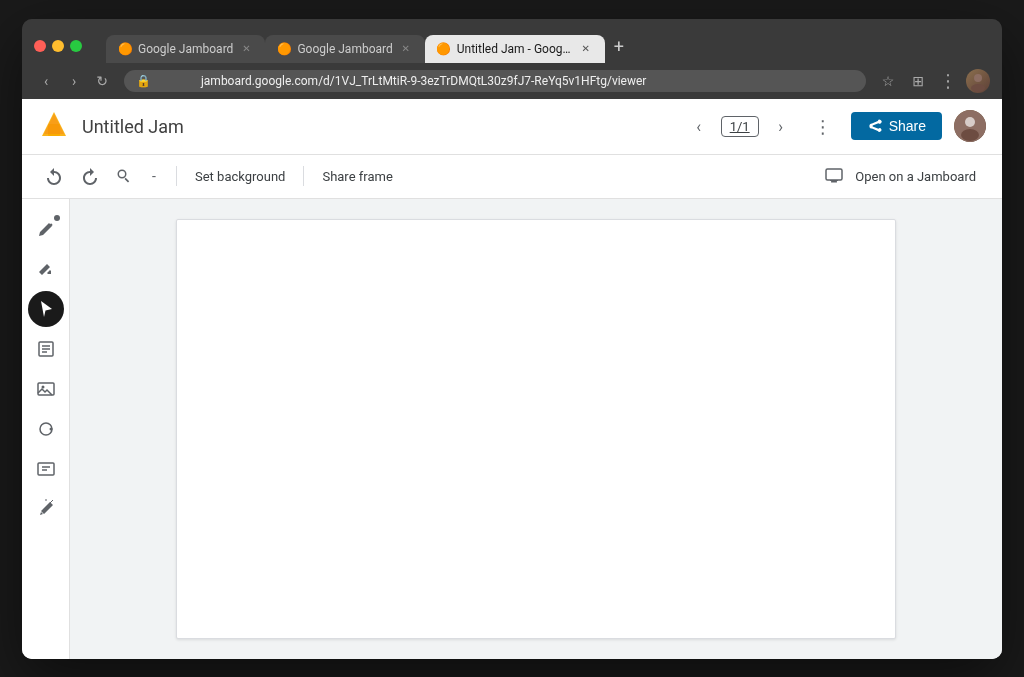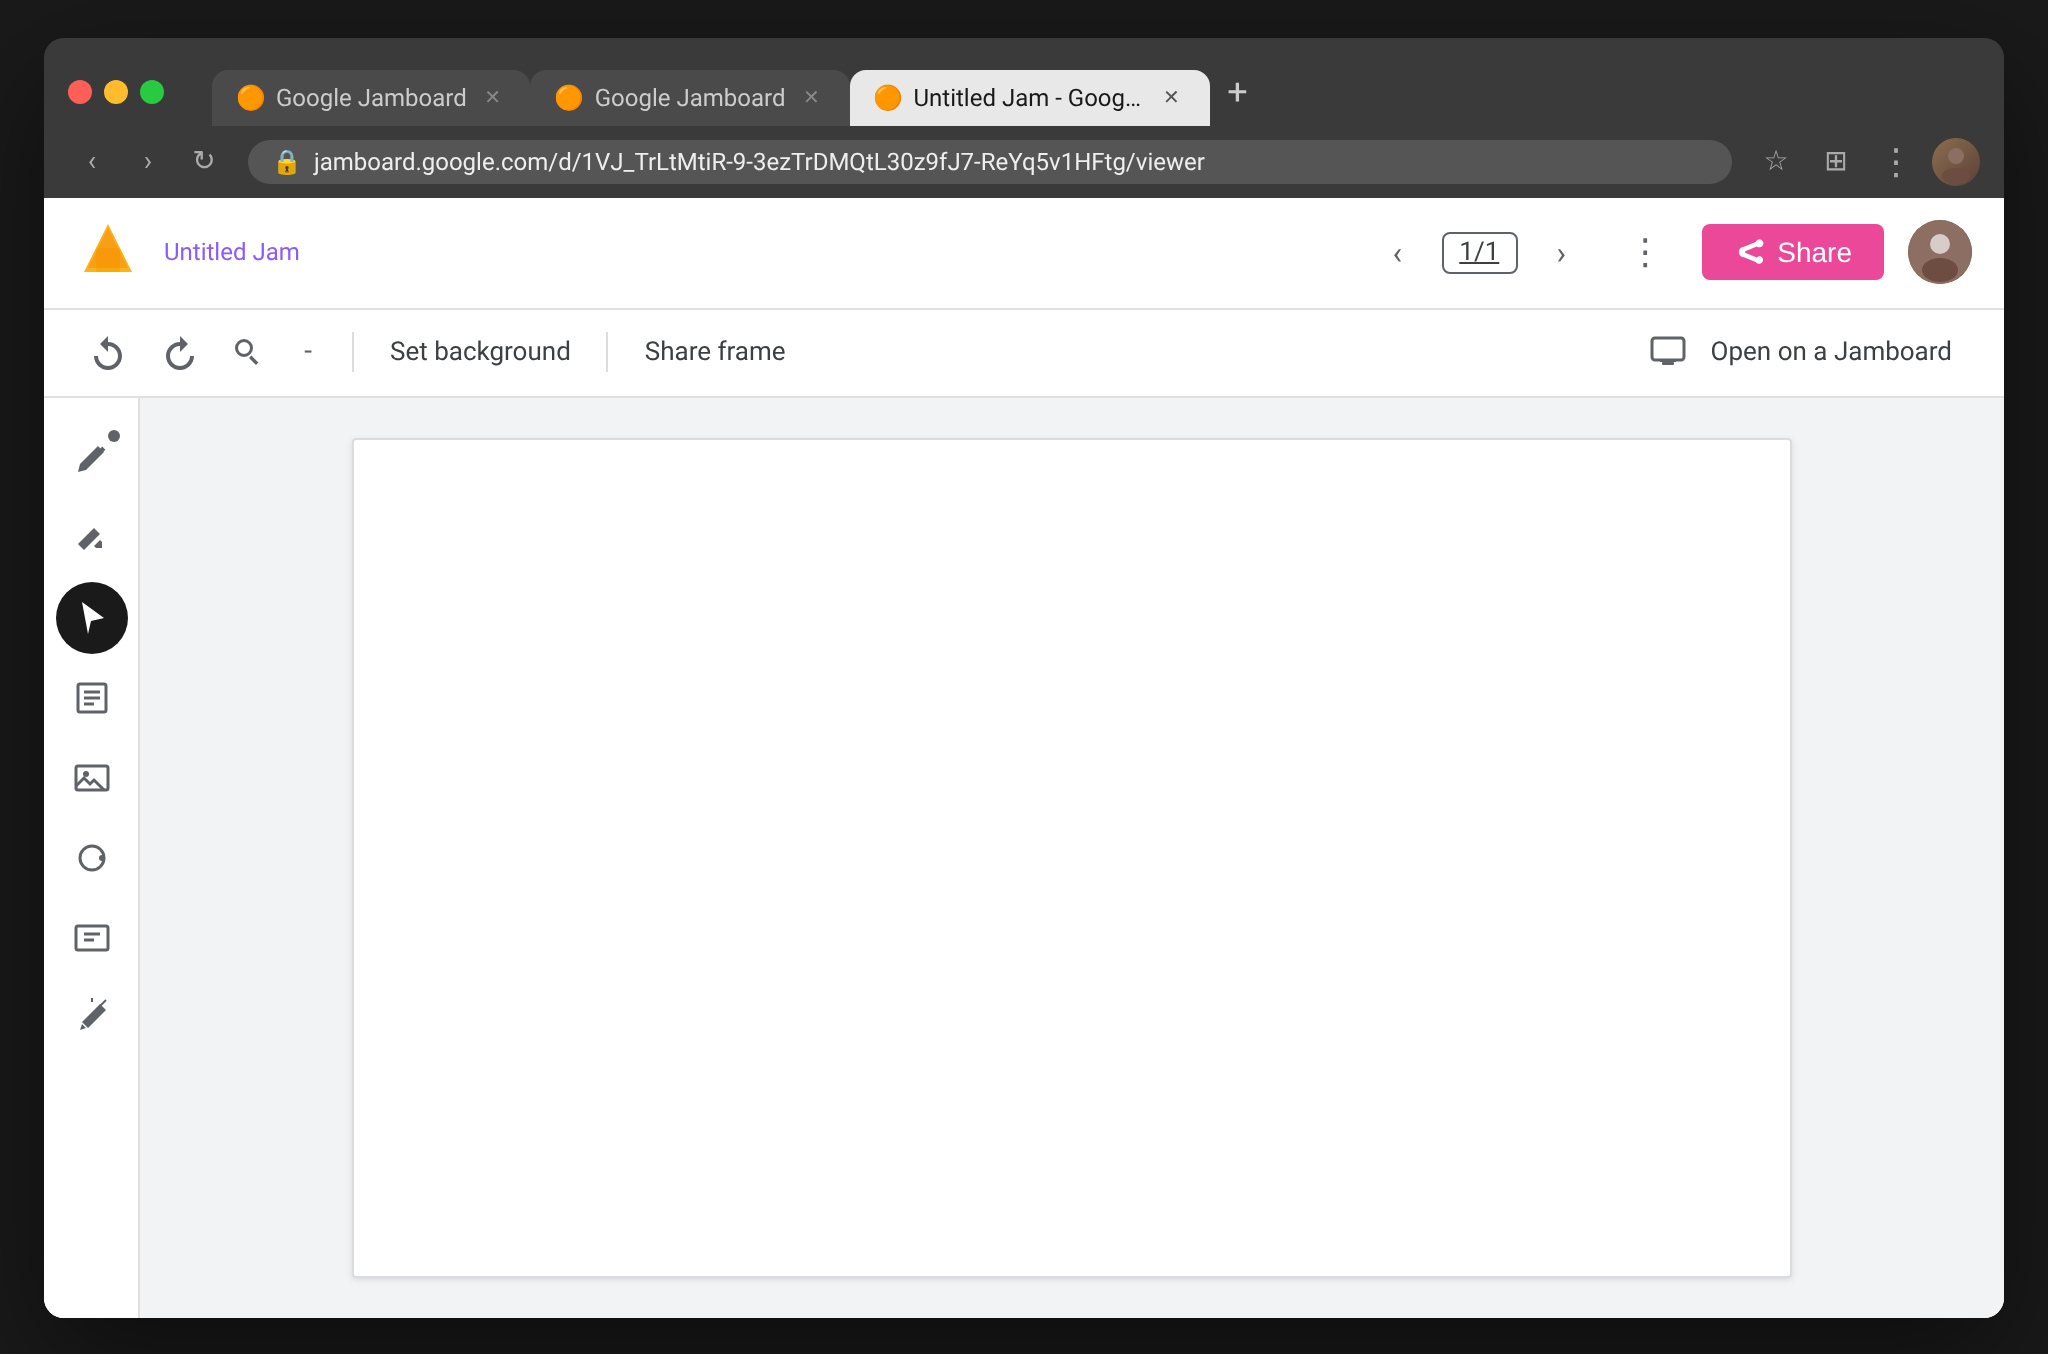--- a/index.html
+++ b/index.html
@@ -161,20 +161,21 @@
     }
 
     .lock-icon {
       color: #aaa;
       font-size: 12px;
     }
 
     .address-text {
       color: #eee;
       font-size: 12px;
+      margin-left: 44px;
     }
 
     .browser-actions {
       display: flex;
       gap: 6px;
       align-items: center;
       color: #aaa;
     }
 
     .browser-action-btn {
@@ -221,22 +222,22 @@
       gap: 12px;
     }
 
     .app-logo {
       width: 32px;
       height: 32px;
       flex-shrink: 0;
     }
 
     .app-title {
-      font-size: 12px;
-      color: #8b5cf6;
+      font-size: 18px;
+      color: #404040;
       font-weight: 400;
       flex: 1;
     }
 
     .page-nav {
       display: flex;
       align-items: center;
       gap: 8px;
     }
 
@@ -276,21 +277,21 @@
       display: flex;
       align-items: center;
       justify-content: center;
       color: #5f6368;
       font-size: 18px;
       cursor: pointer;
       border-radius: 50%;
     }
 
     .share-btn {
-      background: #ec4899;
+      background: #0369a1;
       color: white;
       border: none;
       border-radius: 4px;
       padding: 6px 16px;
       font-size: 14px;
       font-weight: 500;
       cursor: pointer;
       display: flex;
       align-items: center;
       gap: 6px;

